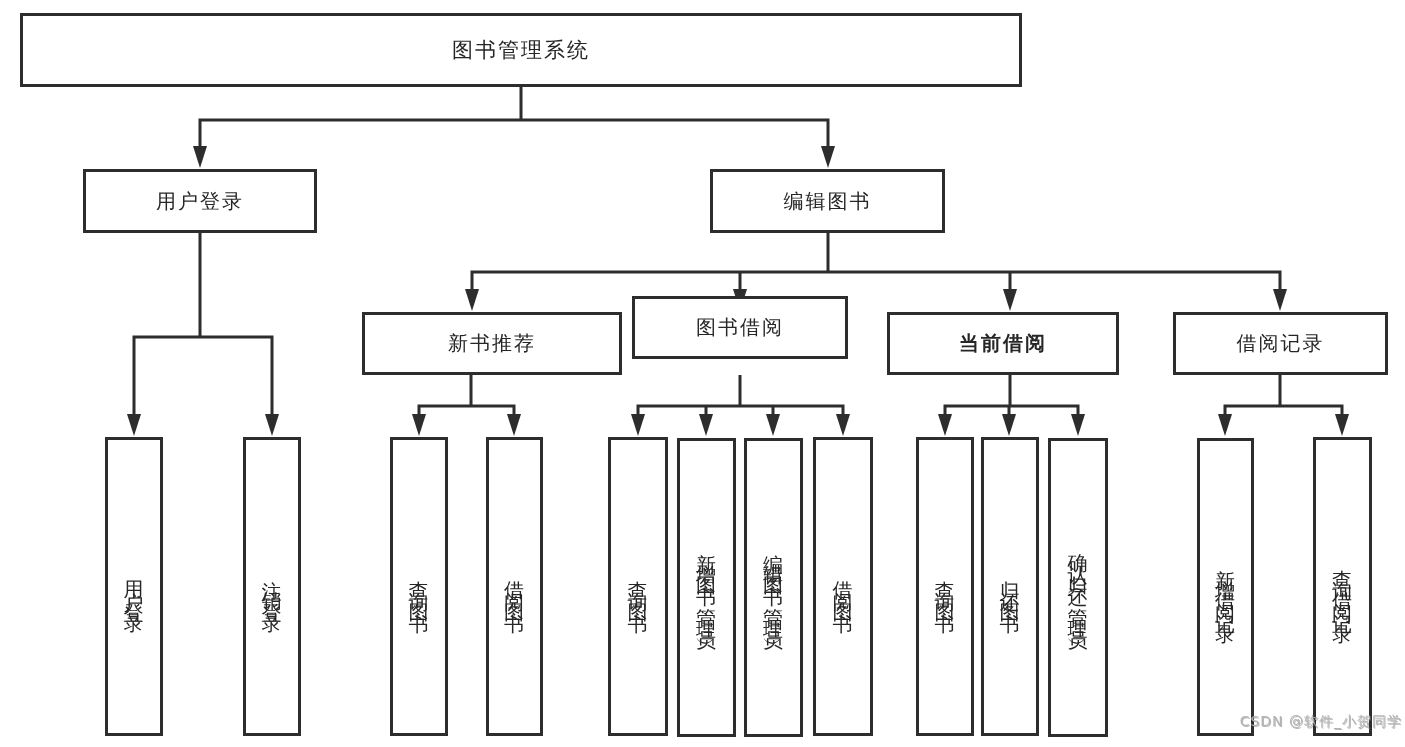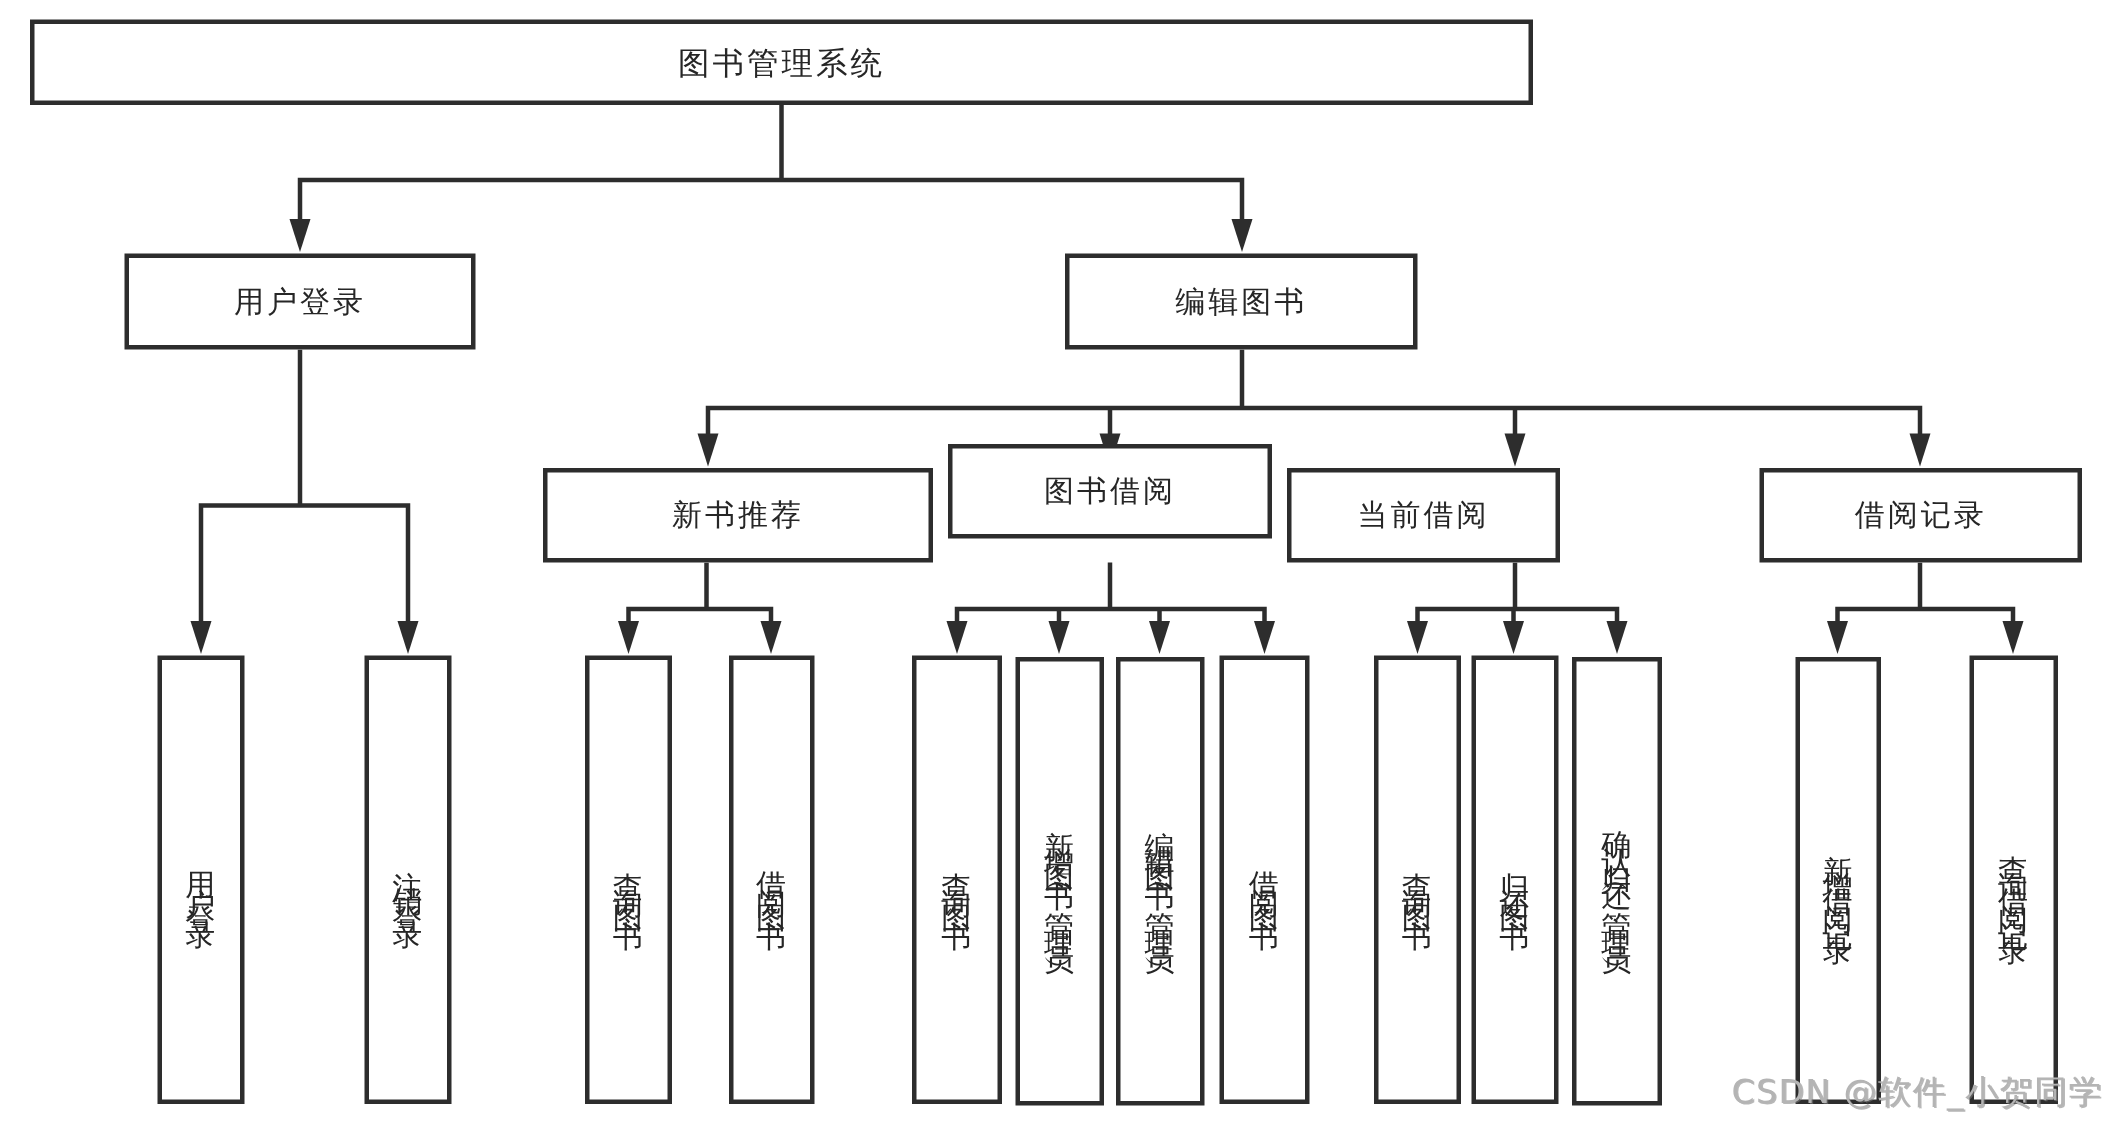--- a/index.html
+++ b/index.html
@@ -40,21 +40,21 @@
     text-orientation: mixed;
     font-size: 20px;
     letter-spacing: 11px;
     color: #262626;
     line-height: 1;
   }
   .watermark {
     position: absolute;
     right: 3px;
     top: 713px;
-    font-size: 22px;
+    font-size: 14px;
     letter-spacing: 1px;
     color: #b4b4b4;
     text-shadow: 1px 1px 0 rgba(125,125,125,0.55);
     white-space: nowrap;
   }
 </style>
 </head>
 <body>
 
 <div class="stage">
@@ -99,28 +99,28 @@
 
       <polygon points="938,414 952,414 945,436"></polygon>
       <polygon points="1002,414 1016,414 1009,436"></polygon>
       <polygon points="1071,414 1085,414 1078,436"></polygon>
 
       <polygon points="1218,414 1232,414 1225,436"></polygon>
       <polygon points="1335,414 1349,414 1342,436"></polygon>
     </g>
   </svg>
 
-  <div class="node" style="left:20px; top:13px; width:1002px; height:57px; font-size:21px;">图书管理系统</div>
+  <div class="node" style="left:20px; top:13px; width:1002px; height:74px; font-size:21px;">图书管理系统</div>
 
   <div class="node" style="left:83px; top:169px; width:234px; height:64px;">用户登录</div>
   <div class="node" style="left:710px; top:169px; width:235px; height:64px;">编辑图书</div>
 
   <div class="node" style="left:362px; top:312px; width:260px; height:63px;">新书推荐</div>
   <div class="node" style="left:632px; top:296px; width:216px; height:63px;">图书借阅</div>
-  <div class="node" style="left:858px; top:312px; width:182px; height:63px;">当前借阅</div>
+  <div class="node" style="left:887px; top:312px; width:232px; height:63px;font-weight:bold;">当前借阅</div>
   <div class="node" style="left:1173px; top:312px; width:215px; height:63px;">借阅记录</div>
 
   <div class="leaf" style="left:105px; top:437px; width:58px; height:299px;">用户登录</div>
   <div class="leaf" style="left:243px; top:437px; width:58px; height:299px;">注销登录</div>
 
   <div class="leaf" style="left:390px; top:437px; width:58px; height:299px;">查询图书</div>
   <div class="leaf" style="left:486px; top:437px; width:57px; height:299px;">借阅图书</div>
 
   <div class="leaf" style="left:608px; top:437px; width:60px; height:299px;">查询图书</div>
   <div class="leaf" style="left:677px; top:438px; width:59px; height:299px;">新增图书（管理员）</div>

